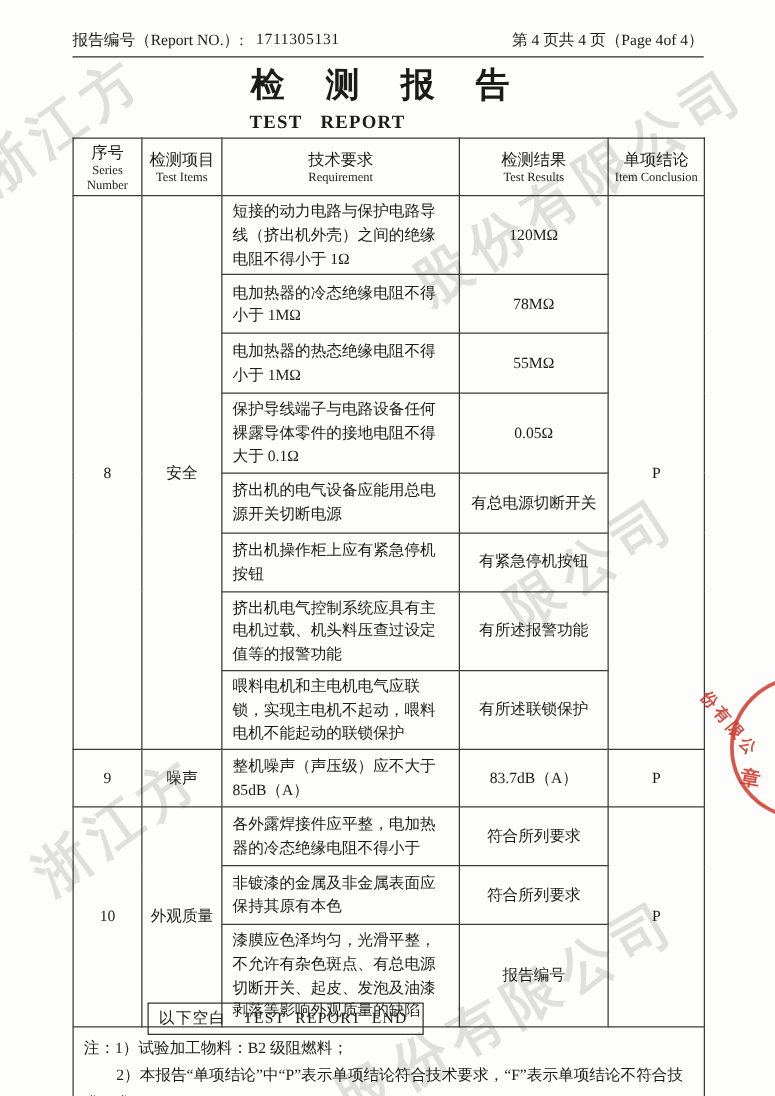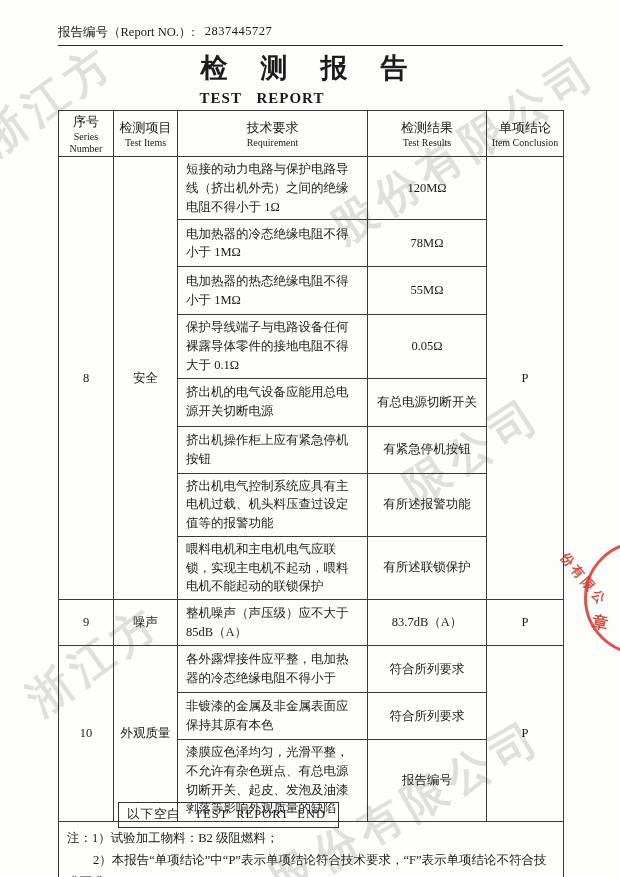--- a/index.html
+++ b/index.html
@@ -136,22 +136,23 @@
 
 <span class="wm wm1">浙江方</span>
 <span class="wm wm2">股份有限公司</span>
 <span class="wm wm3">浙江方</span>
 <span class="wm wm4">限公司</span>
 <span class="wm wm5">集·股份有限公司</span>
 
 <div class="doc-header">
   <div class="report-no-group">
     <span>报告编号（Report NO.）:</span>
-    <span class="report-no-value">2837445727</span>
+    <span class="report-no-value">1711305131</span>
   </div>
+  <span>第 4 页共 4 页（Page 4of 4）</span>
 </div>
 
 <div class="page-title">检　测　报　告</div>
 <div class="page-subtitle">TEST REPORT</div>
 
 <table class="report-table">
   <colgroup>
     <col class="c-no">
       <col class="c-item">
       <col class="c-req">

